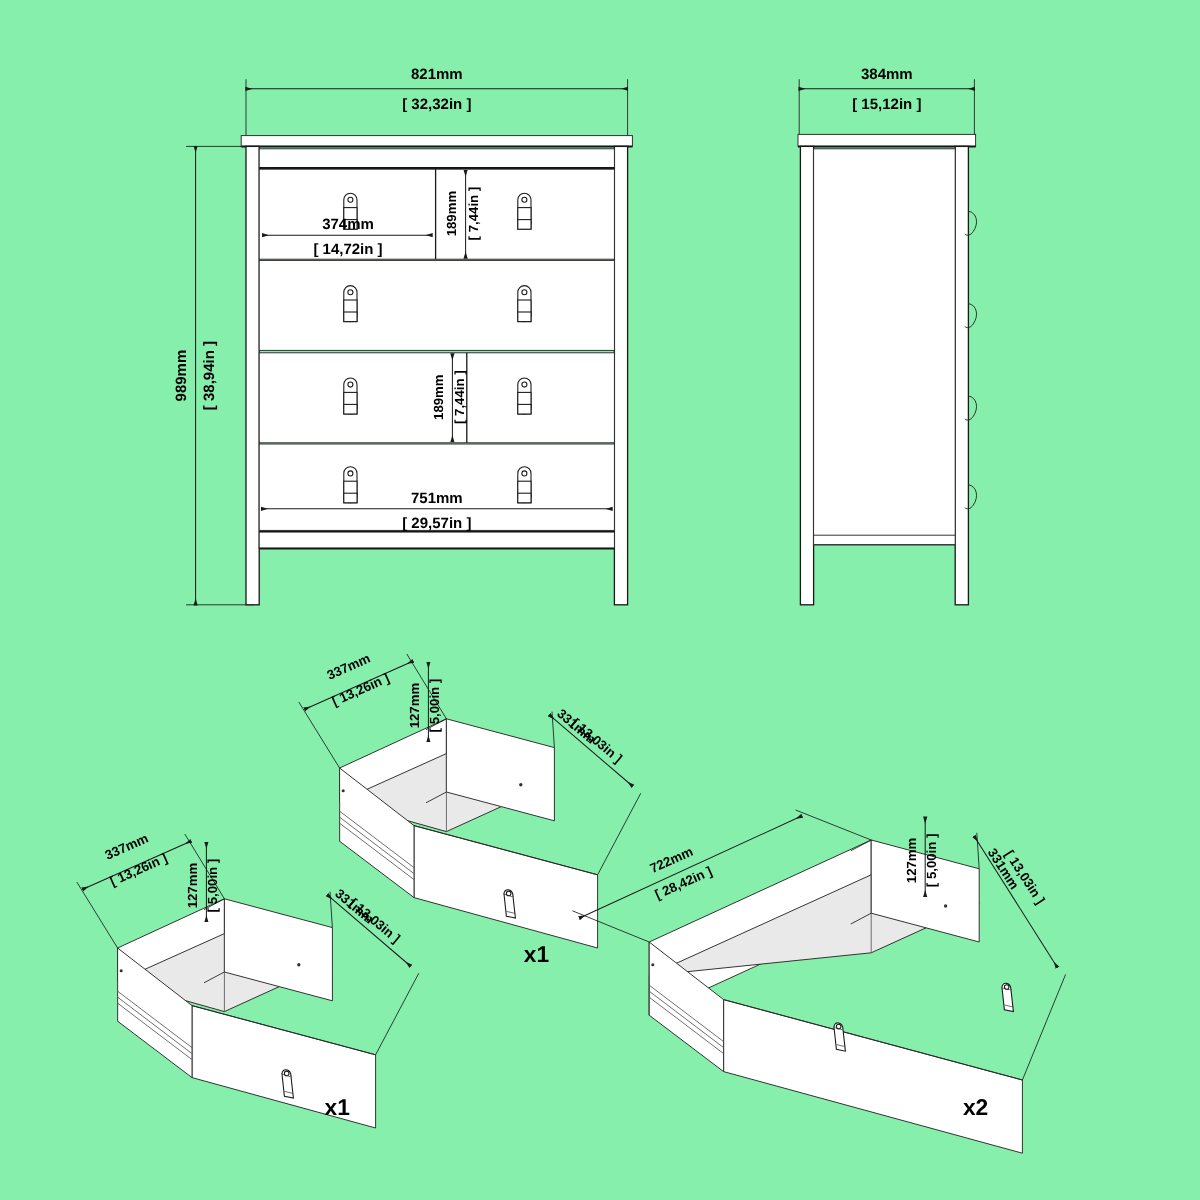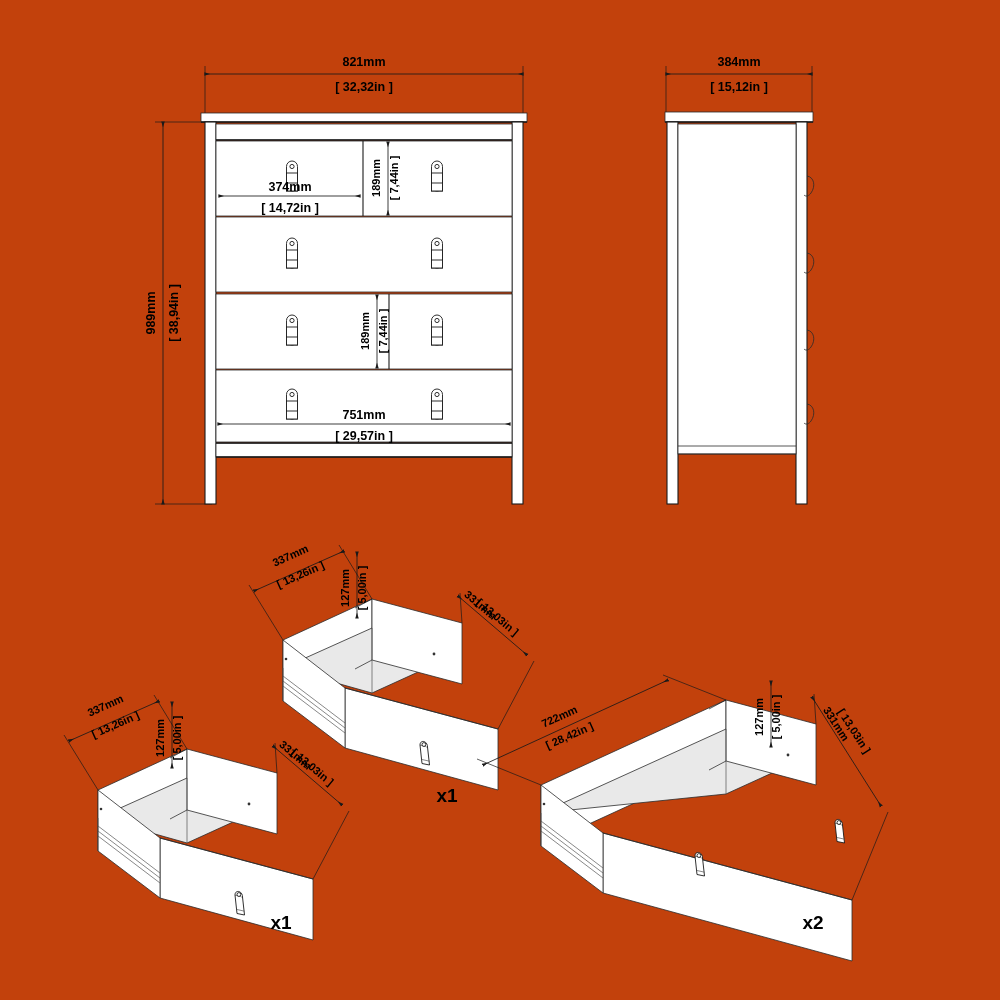--- a/index.html
+++ b/index.html
@@ -10,21 +10,21 @@
   body {
     width: 1000px;
     height: 1000px;
     font-family: "Liberation Sans", sans-serif;
     overflow: hidden;
   }
   #sheet {
     position: relative;
     width: 1000px;
     height: 1000px;
-    background: #c2410c;
+    background: #86efac;
   }
   svg#drawing {
     display: block;
     width: 1000px;
     height: 1000px;
   }
   .ln      { stroke: #1a1a1a; stroke-width: 1.1; fill: none; }
   .ln-thin { stroke: #2b2b2b; stroke-width: 0.8; fill: none; }
   .ln-hair { stroke: #555555; stroke-width: 0.7; fill: none; }
   .ln-med  { stroke: #161616; stroke-width: 1.7; fill: none; }

